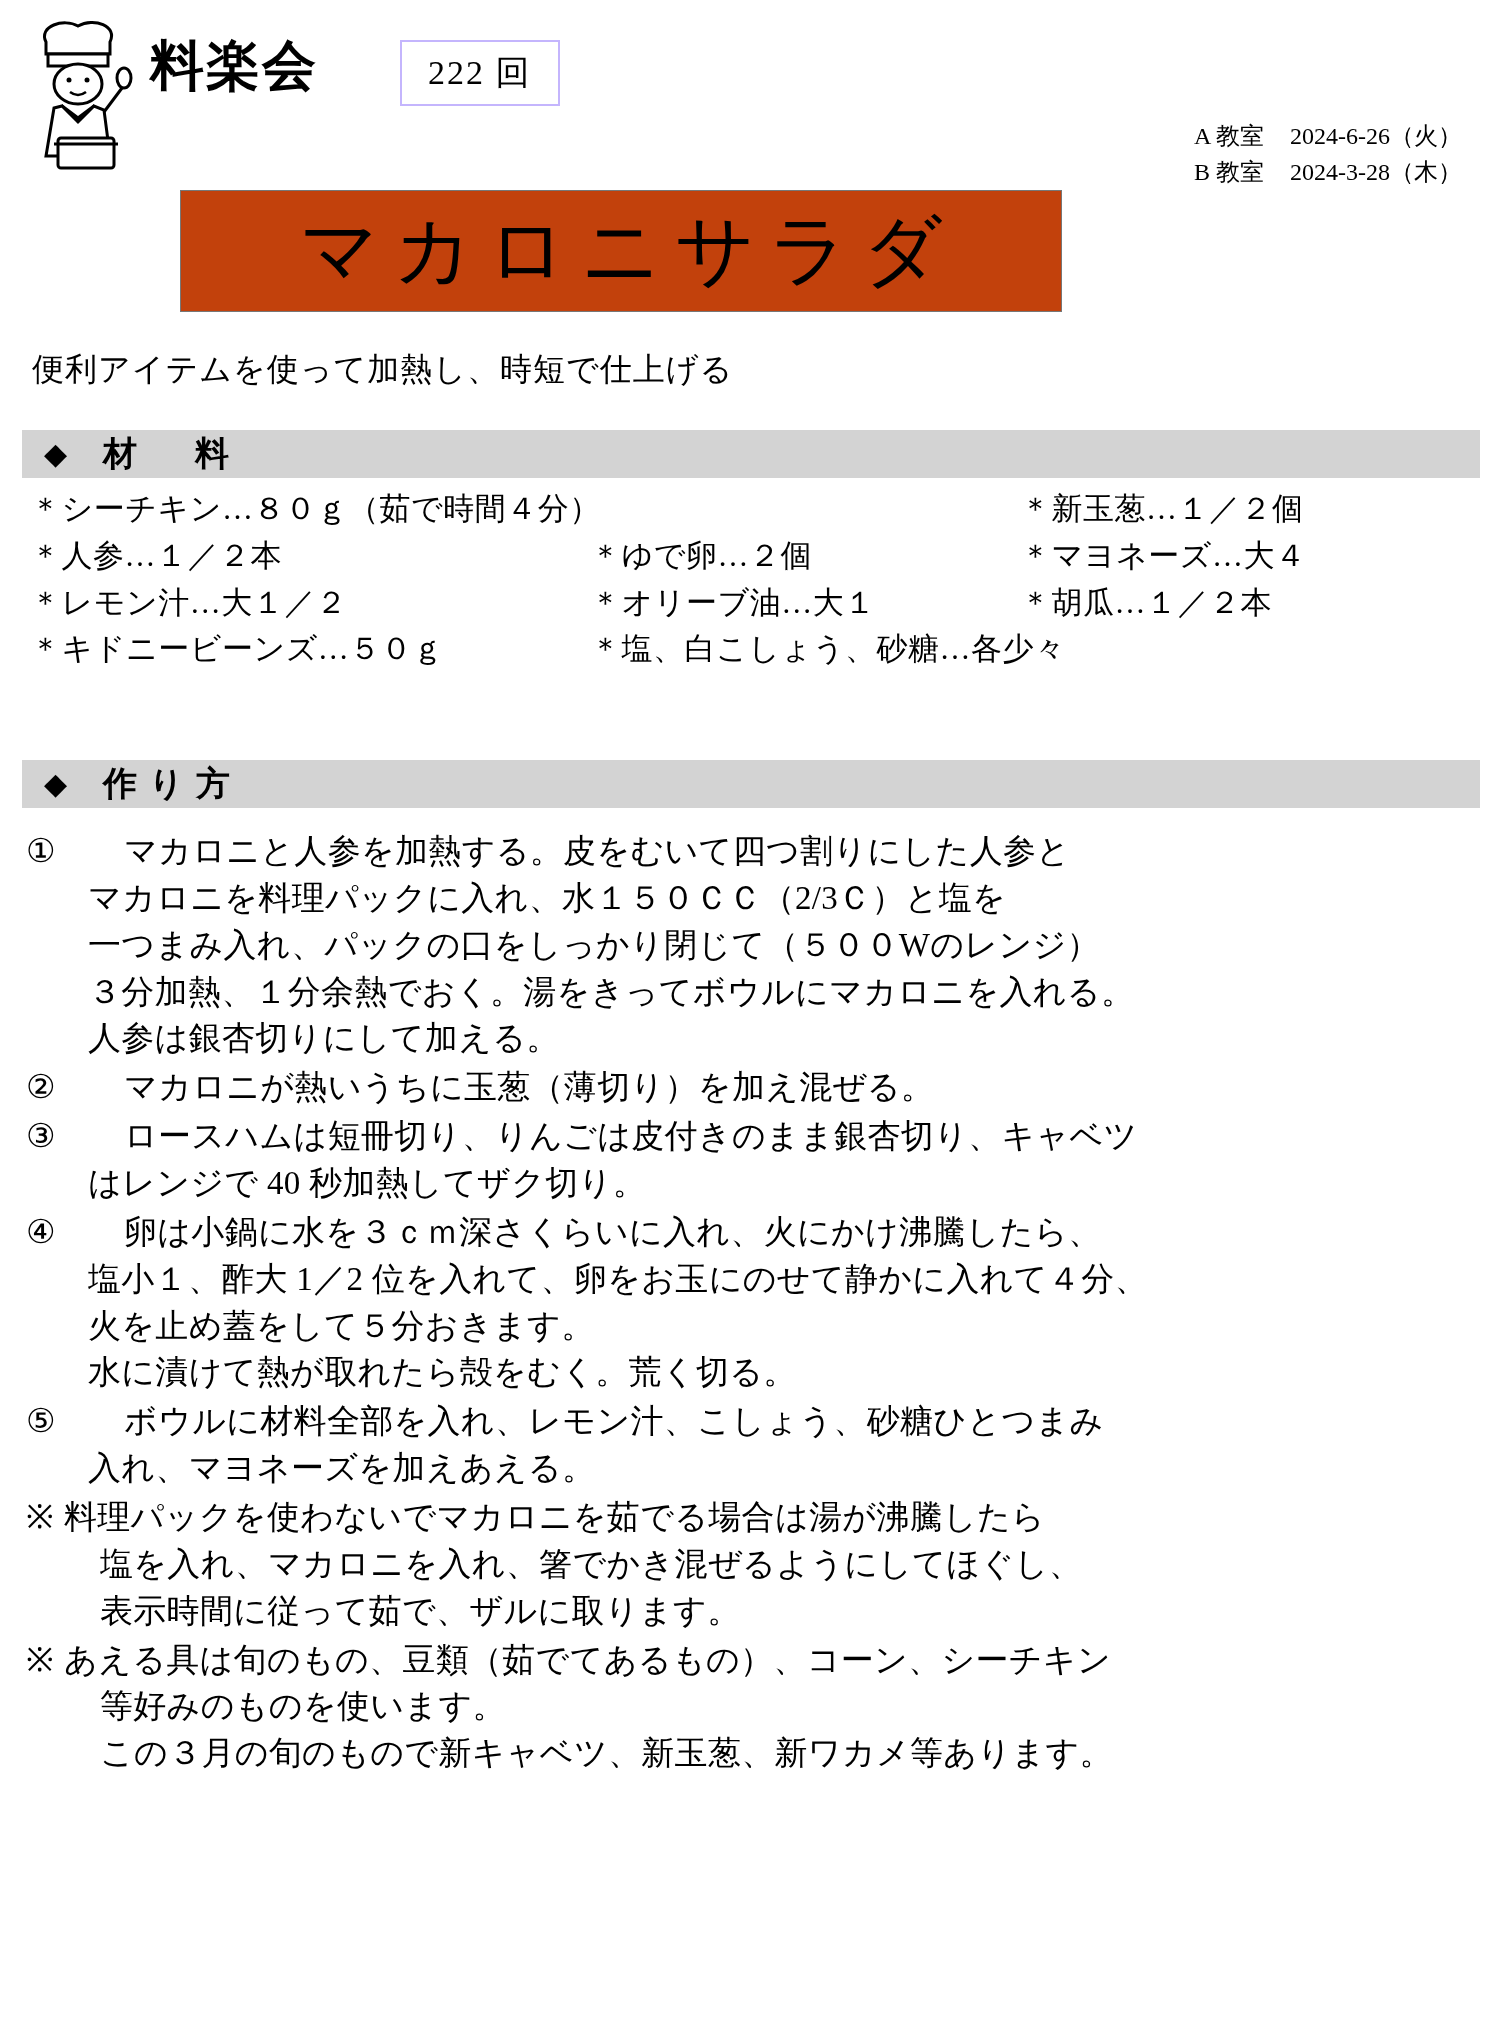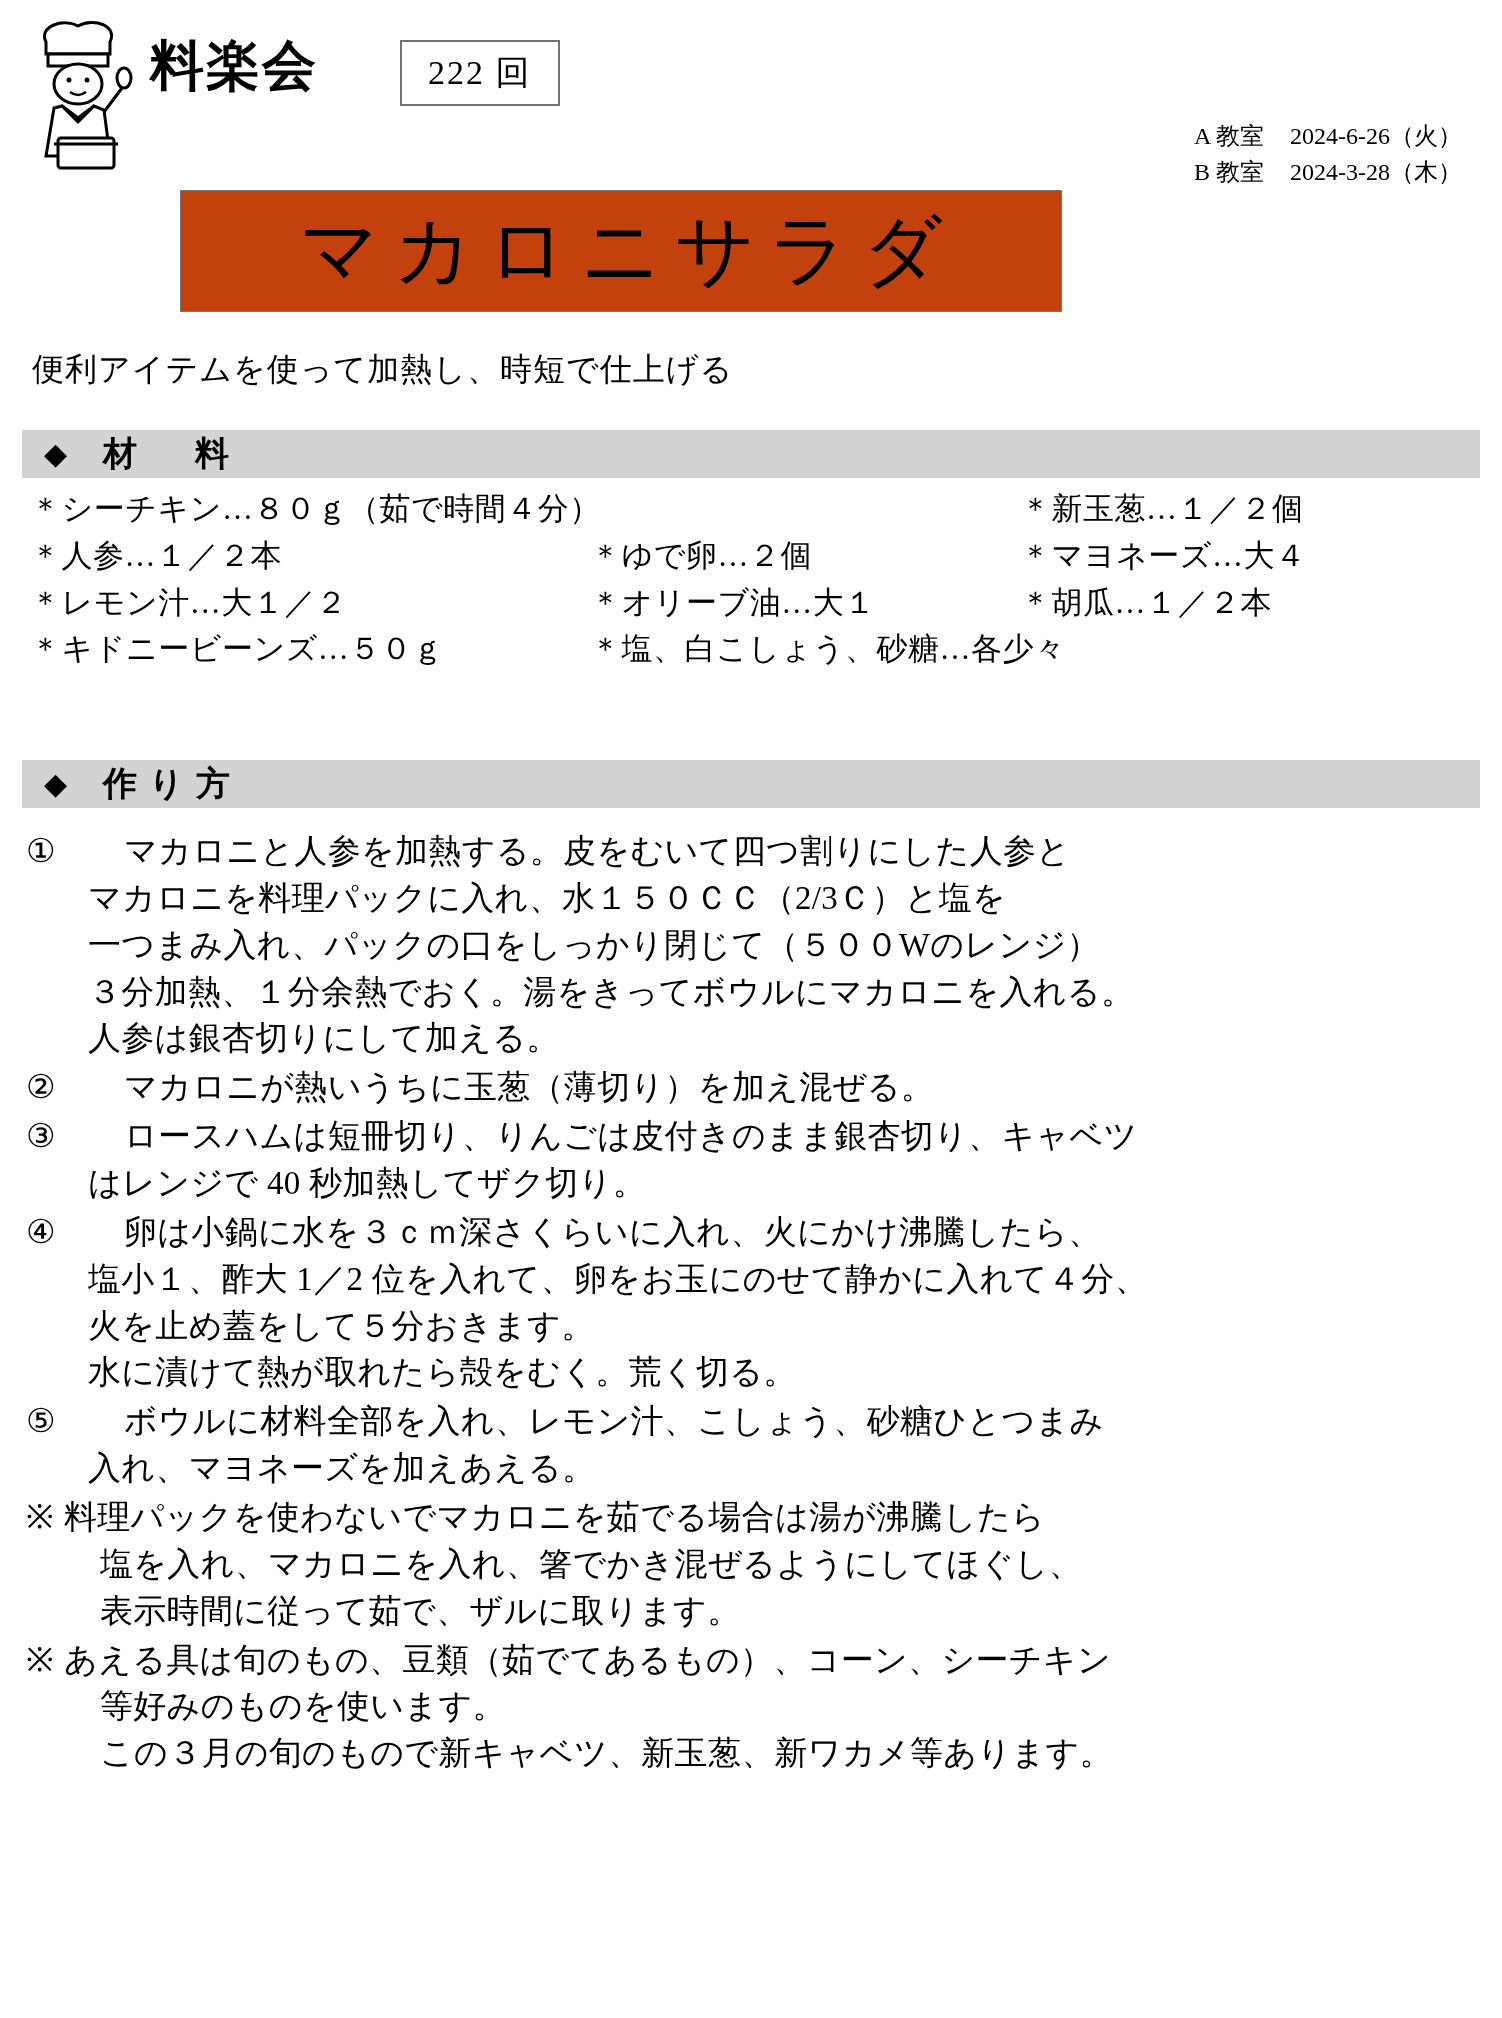--- a/index.html
+++ b/index.html
@@ -39,21 +39,21 @@
     top: 30px;
     font-size: 54px;
     font-weight: bold;
     letter-spacing: 2px;
     font-family: "DejaVu Sans", "Liberation Sans", sans-serif;
   }
   .issue-box {
     position: absolute;
     left: 400px;
     top: 40px;
-    border: 2px solid #737373;
+    border: 2px solid #c4b5fd;
     padding: 8px 26px;
     font-size: 34px;
     letter-spacing: 2px;
     font-family: "Liberation Serif", serif;
   }
   .dates {
     position: absolute;
     right: 40px;
     top: 118px;
     font-size: 24px;

